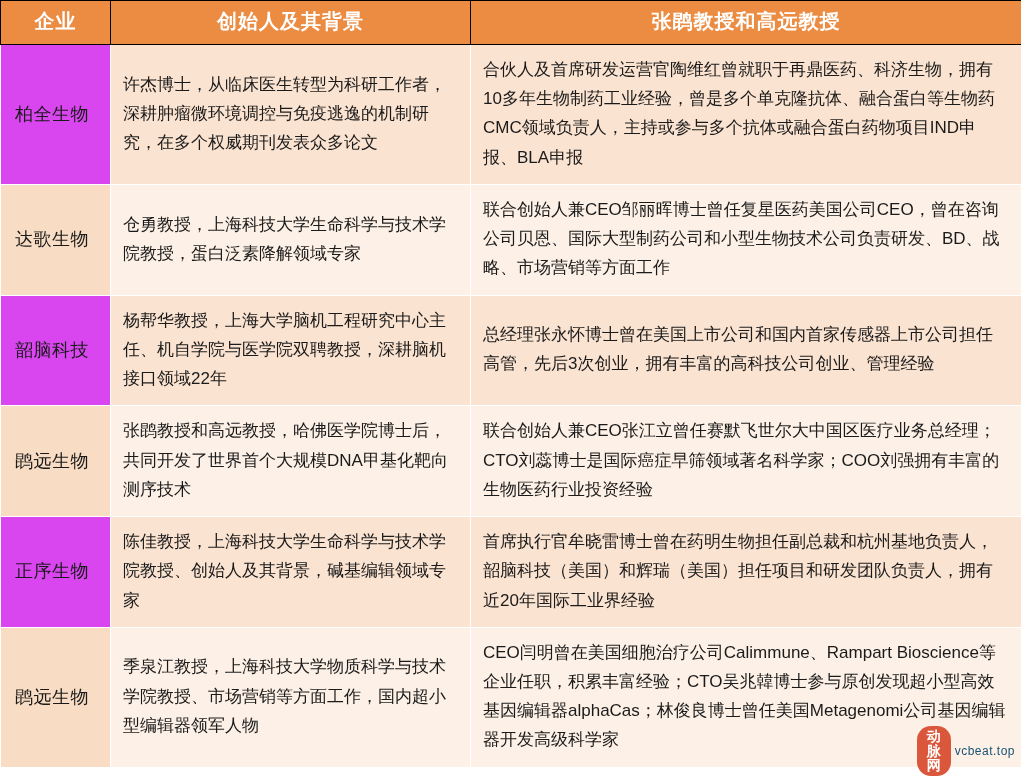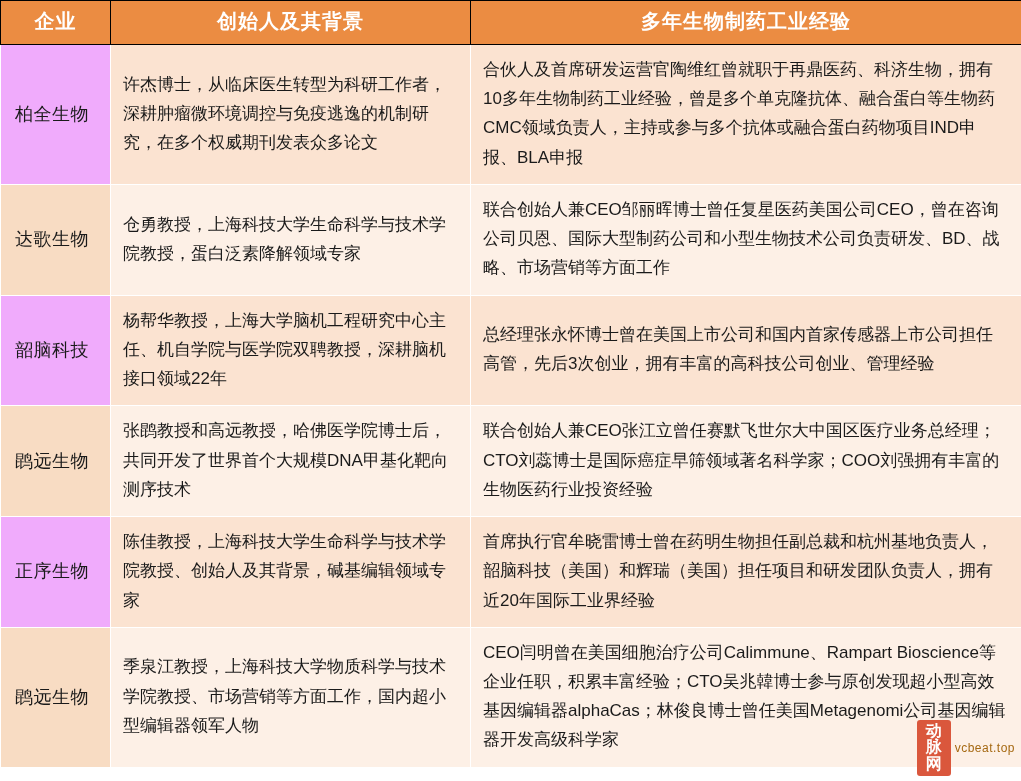--- a/index.html
+++ b/index.html
@@ -50,69 +50,69 @@
     font-size: 18px;
     padding: 6px 10px 6px 14px;
     letter-spacing: 0.5px;
   }
   tbody td.detail {
     padding: 10px 12px 12px 12px;
     text-align: left;
   }
 
   
-  tbody tr.odd td.company { background: #f0abfc; }
+  tbody tr.odd td.company { background: #d946ef; }
   tbody tr.odd td.detail  { background: #fbe3d1; }
   tbody tr.even td.company { background: #f8dcc3; margin-top: 7px; }
   tbody tr.even td.detail  { background: #fdf0e6; }
 
   
   .watermark {
     position: absolute;
     right: 6px;
     bottom: 5px;
     display: flex;
     align-items: center;
     gap: 4px;
     opacity: 0.95;
   }
   .wm-badge {
     background: #d94f33;
     color: #ffffff;
-    font-size: 16px;
+    font-size: 14px;
     font-weight: bold;
     line-height: 1.05;
     padding: 3px 4px;
-    border-radius: 3px;
+    border-radius: 14px;
     width: 34px;
     text-align: center;
     letter-spacing: 0px;
   }
   .wm-text {
-    color: #a16207;
+    color: #0c4a6e;
     font-size: 12px;
     letter-spacing: 0.5px;
   }
 </style>
 </head>
 <body>
 
 <div id="wrap">
 
   <table class="matrix">
     <colgroup>
       <col class="c0">
         <col class="c1">
         <col class="c2">
     </colgroup>
     <thead>
       <tr>
         <th>企业</th>
         <th>创始人及其背景</th>
-        <th>多年生物制药工业经验</th>
+        <th>张鹍教授和高远教授</th>
       </tr>
     </thead>
     <tbody>
       <tr class="odd">
         <td class="company">柏全生物</td>
         <td class="detail">许杰博士，从临床医生转型为科研工作者，深耕肿瘤微环境调控与免疫逃逸的机制研究，在多个权威期刊发表众多论文</td>
         <td class="detail">合伙人及首席研发运营官陶维红曾就职于再鼎医药、科济生物，拥有10多年生物制药工业经验，曾是多个单克隆抗体、融合蛋白等生物药CMC领域负责人，主持或参与多个抗体或融合蛋白药物项目IND申报、BLA申报</td>
       </tr>
       <tr class="even">
         <td class="company">达歌生物</td>

